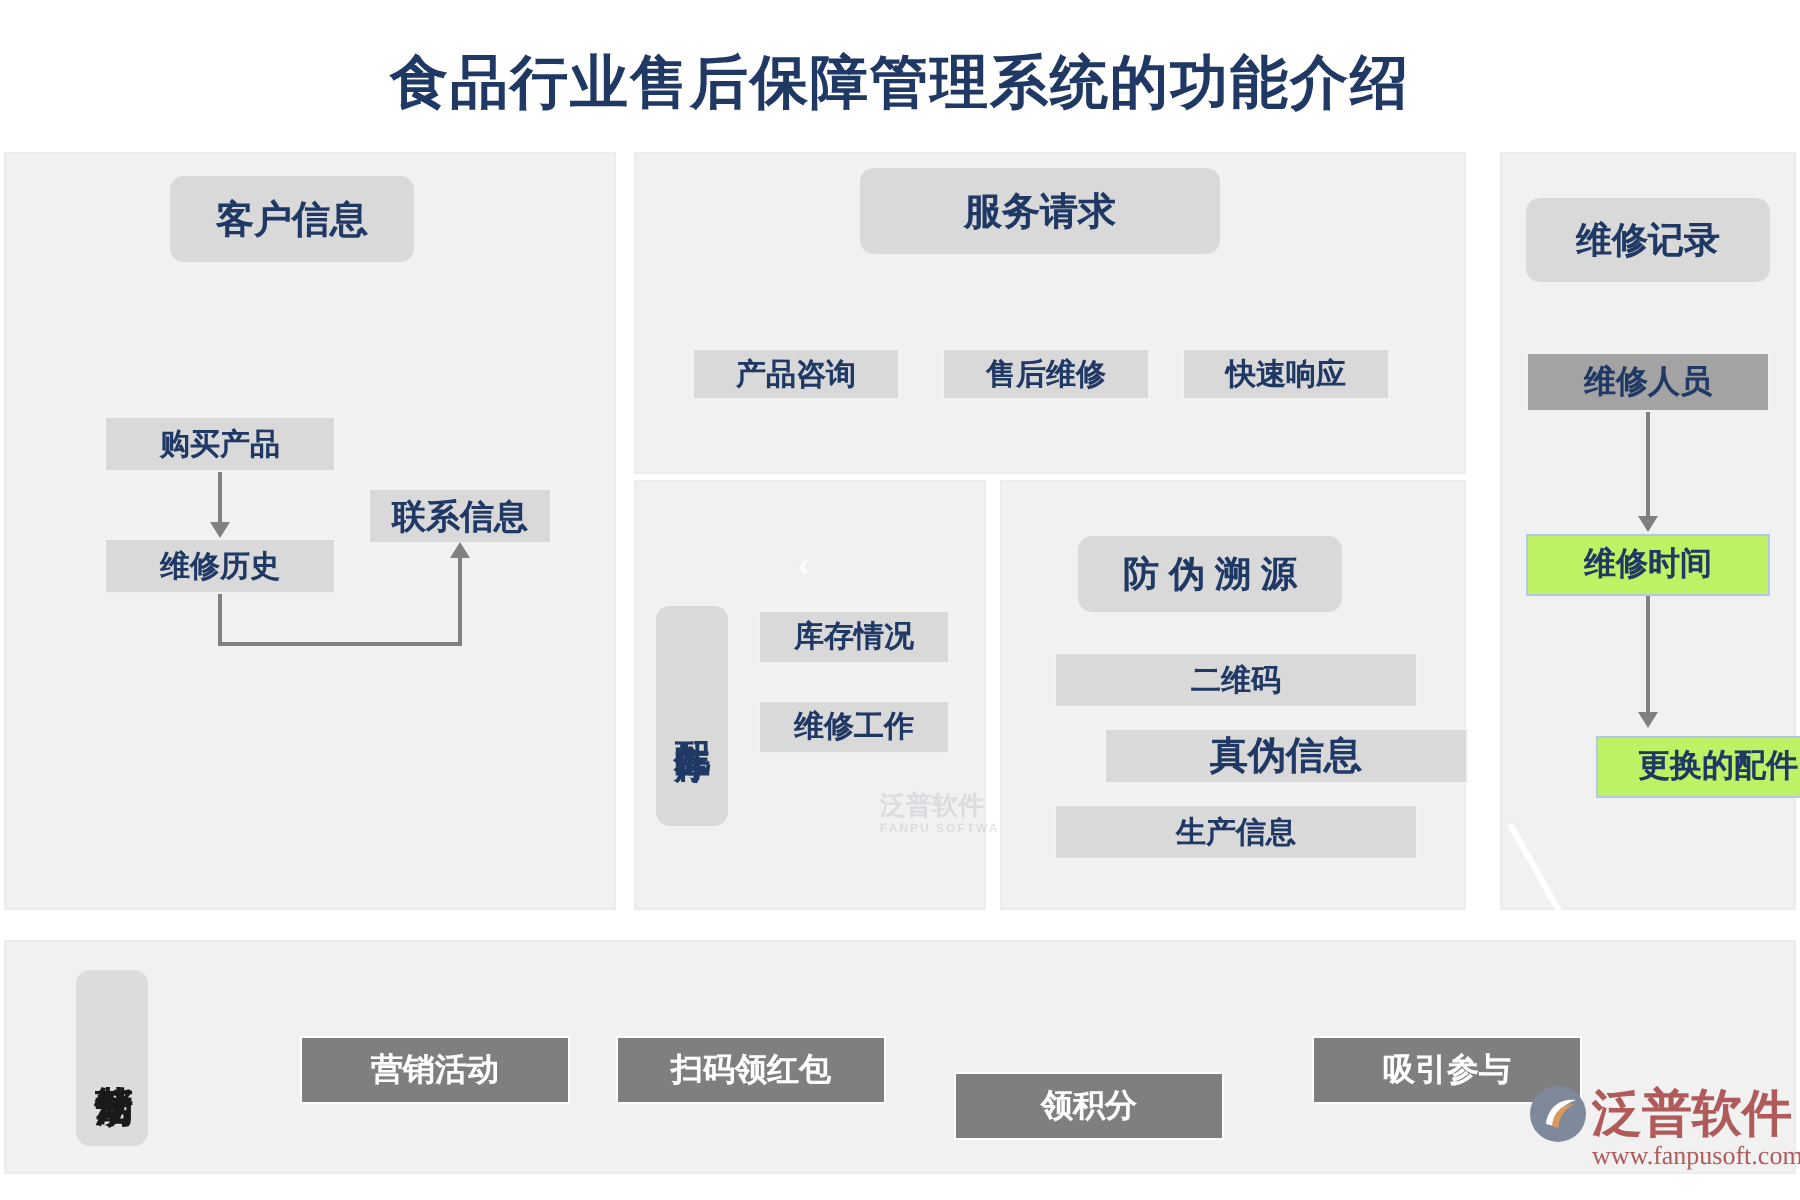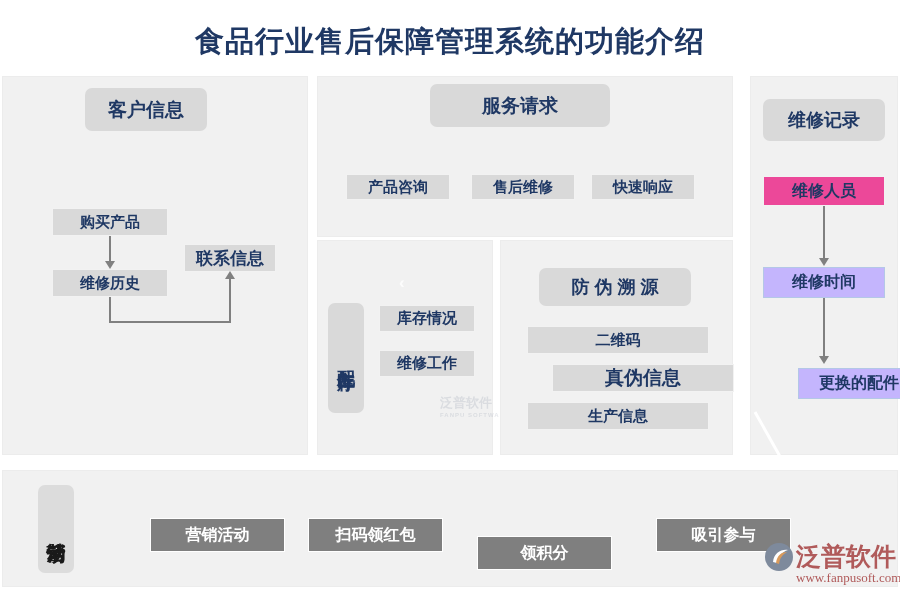--- a/index.html
+++ b/index.html
@@ -39,22 +39,22 @@
   }
   .node {
     position: absolute;
     background: #d9d9d9;
     border: 1px solid #f2f2f2;
     color: #1f3864;
     font-weight: bold;
     display: flex; align-items: center; justify-content: center;
     white-space: nowrap;
   }
-  .node.light { background: #ec4899; }
-  .node.blue  { background: #c4b5fd; border-color: #b4c7e7; }
+  .node.light { background: #a3a3a3; }
+  .node.blue  { background: #bef264; border-color: #b4c7e7; }
 
   .vert-label {
     position: absolute;
     background: #d9d9d9;
     border-radius: 7px;
     color: #1f3864;
     font-weight: bold;
     display: flex; align-items: center; justify-content: center;
     writing-mode: vertical-rl;
     text-orientation: upright;
@@ -170,21 +170,21 @@
   <div class="node" style="left:379px; top:305px; width:96px; height:27px; font-size:15px;">库存情况</div>
   <div class="node" style="left:379px; top:350px; width:96px; height:27px; font-size:15px;">维修工作</div>
 
   <div class="watermark" style="left:440px; top:394px; font-size:13px;">
     <span>泛普软件</span>
     <span class="wm-sub">FANPU SOFTWARE</span>
   </div>
 
   <div class="panel" style="left:500px; top:240px; width:233px; height:215px;"></div>
 
-  <div class="hdr-box" style="left:539px; top:268px; width:152px; height:38px; font-size:18px;">防 伪 溯 源</div>
+  <div class="hdr-box" style="left:539px; top:268px; width:132px; height:38px; font-size:18px;">防 伪 溯 源</div>
 
   <div class="node" style="left:527px; top:326px; width:182px; height:28px; font-size:15px;">二维码</div>
   <div class="node" style="left:552px; top:364px; width:182px; height:28px; font-size:19px;">真伪信息</div>
   <div class="node" style="left:527px; top:402px; width:182px; height:28px; font-size:15px;">生产信息</div>
 
   <div class="panel" style="left:750px; top:76px; width:148px; height:379px;"></div>
 
   <div class="hdr-box" style="left:763px; top:99px; width:122px; height:42px; font-size:18px;">维修记录</div>
 
   <div class="node light" style="left:763px; top:176px; width:122px; height:30px; font-size:16px;">维修人员</div>

